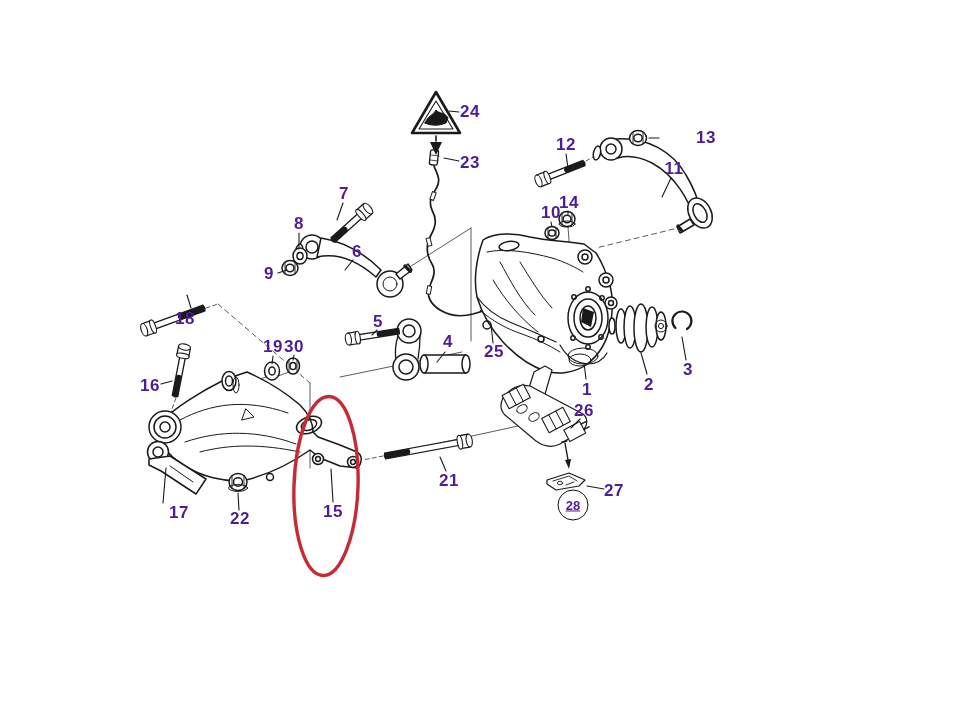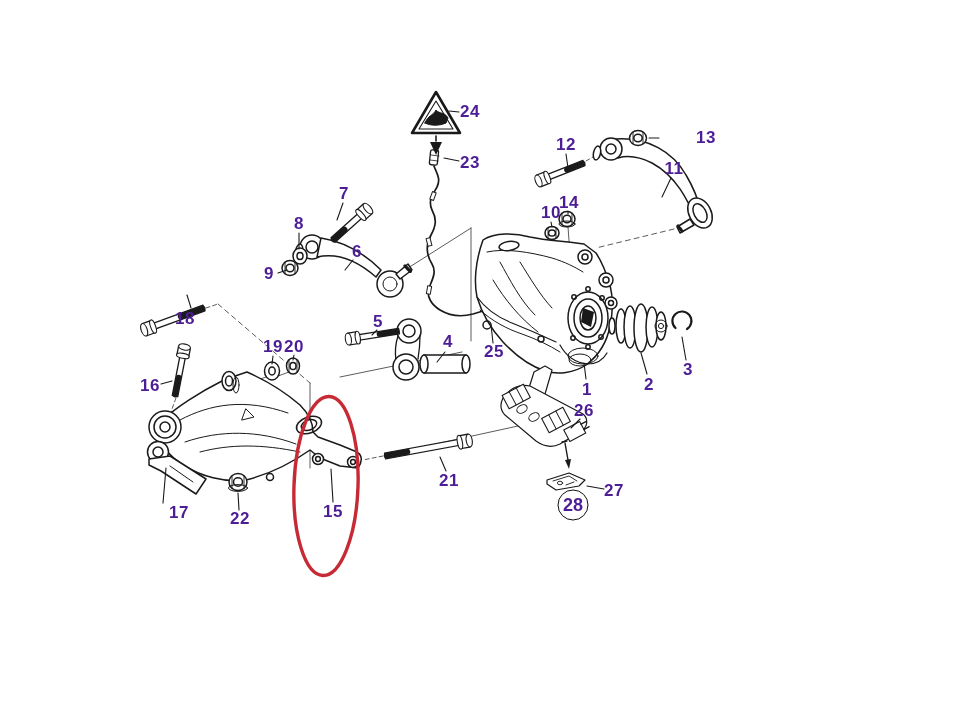--- a/index.html
+++ b/index.html
@@ -9,21 +9,21 @@
   }
   .stage svg{position:absolute;left:0;top:0;}
   .callout-layer{position:absolute;left:0;top:0;width:960px;height:703px;}
   .callout{
     position:absolute;transform:translate(-50%,-50%);
     font-weight:bold;font-size:17px;color:#4c1d95;letter-spacing:0.5px;
     white-space:nowrap;cursor:pointer;background:transparent;
   }
   .callout.circled{
     width:29px;height:29px;border:1.7px solid #101010;border-radius:50%;
-    display:flex;align-items:center;justify-content:center;font-size:18px;letter-spacing:0;
+    display:flex;align-items:center;justify-content:center;font-size:13px;letter-spacing:0;text-decoration:underline;
   }
 </style>
 </head>
 <body>
 
 <div class="stage">
 
 <svg width="960" height="703" viewBox="0 0 960 703" fill="none" stroke="#1a1a1a" stroke-width="1.5" stroke-linecap="round" stroke-linejoin="round">
 
   <g stroke="#4a4a4a" stroke-width="0.9">
@@ -358,21 +358,21 @@
       <div class="callout" style="left: 551px; top: 213px;">10</div>
       <div class="callout" style="left: 674px; top: 169px; text-align: center;">11</div>
       <div class="callout" style="left: 566px; top: 145px;">12</div>
       <div class="callout" style="left: 706px; top: 138px;">13</div>
       <div class="callout" style="left: 569px; top: 203px;">14</div>
       <div class="callout" style="left: 333px; top: 512px;">15</div>
       <div class="callout" style="left: 150px; top: 386px;">16</div>
       <div class="callout" style="left: 179px; top: 513px;">17</div>
       <div class="callout" style="left: 185px; top: 286px; margin-top: 33px;">18</div>
       <div class="callout" style="left: 273px; top: 347px;">19</div>
-      <div class="callout" style="left: 294px; top: 347px;">20</div>
+      <div class="callout" style="left: 294px; top: 347px;">30</div>
       <div class="callout" style="left: 449px; top: 481px;">21</div>
       <div class="callout" style="left: 240px; top: 519px;">22</div>
       <div class="callout" style="left: 470px; top: 163px;">23</div>
       <div class="callout" style="left: 470px; top: 112px;">24</div>
       <div class="callout" style="left: 494px; top: 352px;">25</div>
       <div class="callout" style="left: 584px; top: 411px;">26</div>
       <div class="callout" style="left: 614px; top: 491px;">27</div>
       <div class="callout circled" style="left: 573px; top: 505px;">28</div>
     </div>
 

